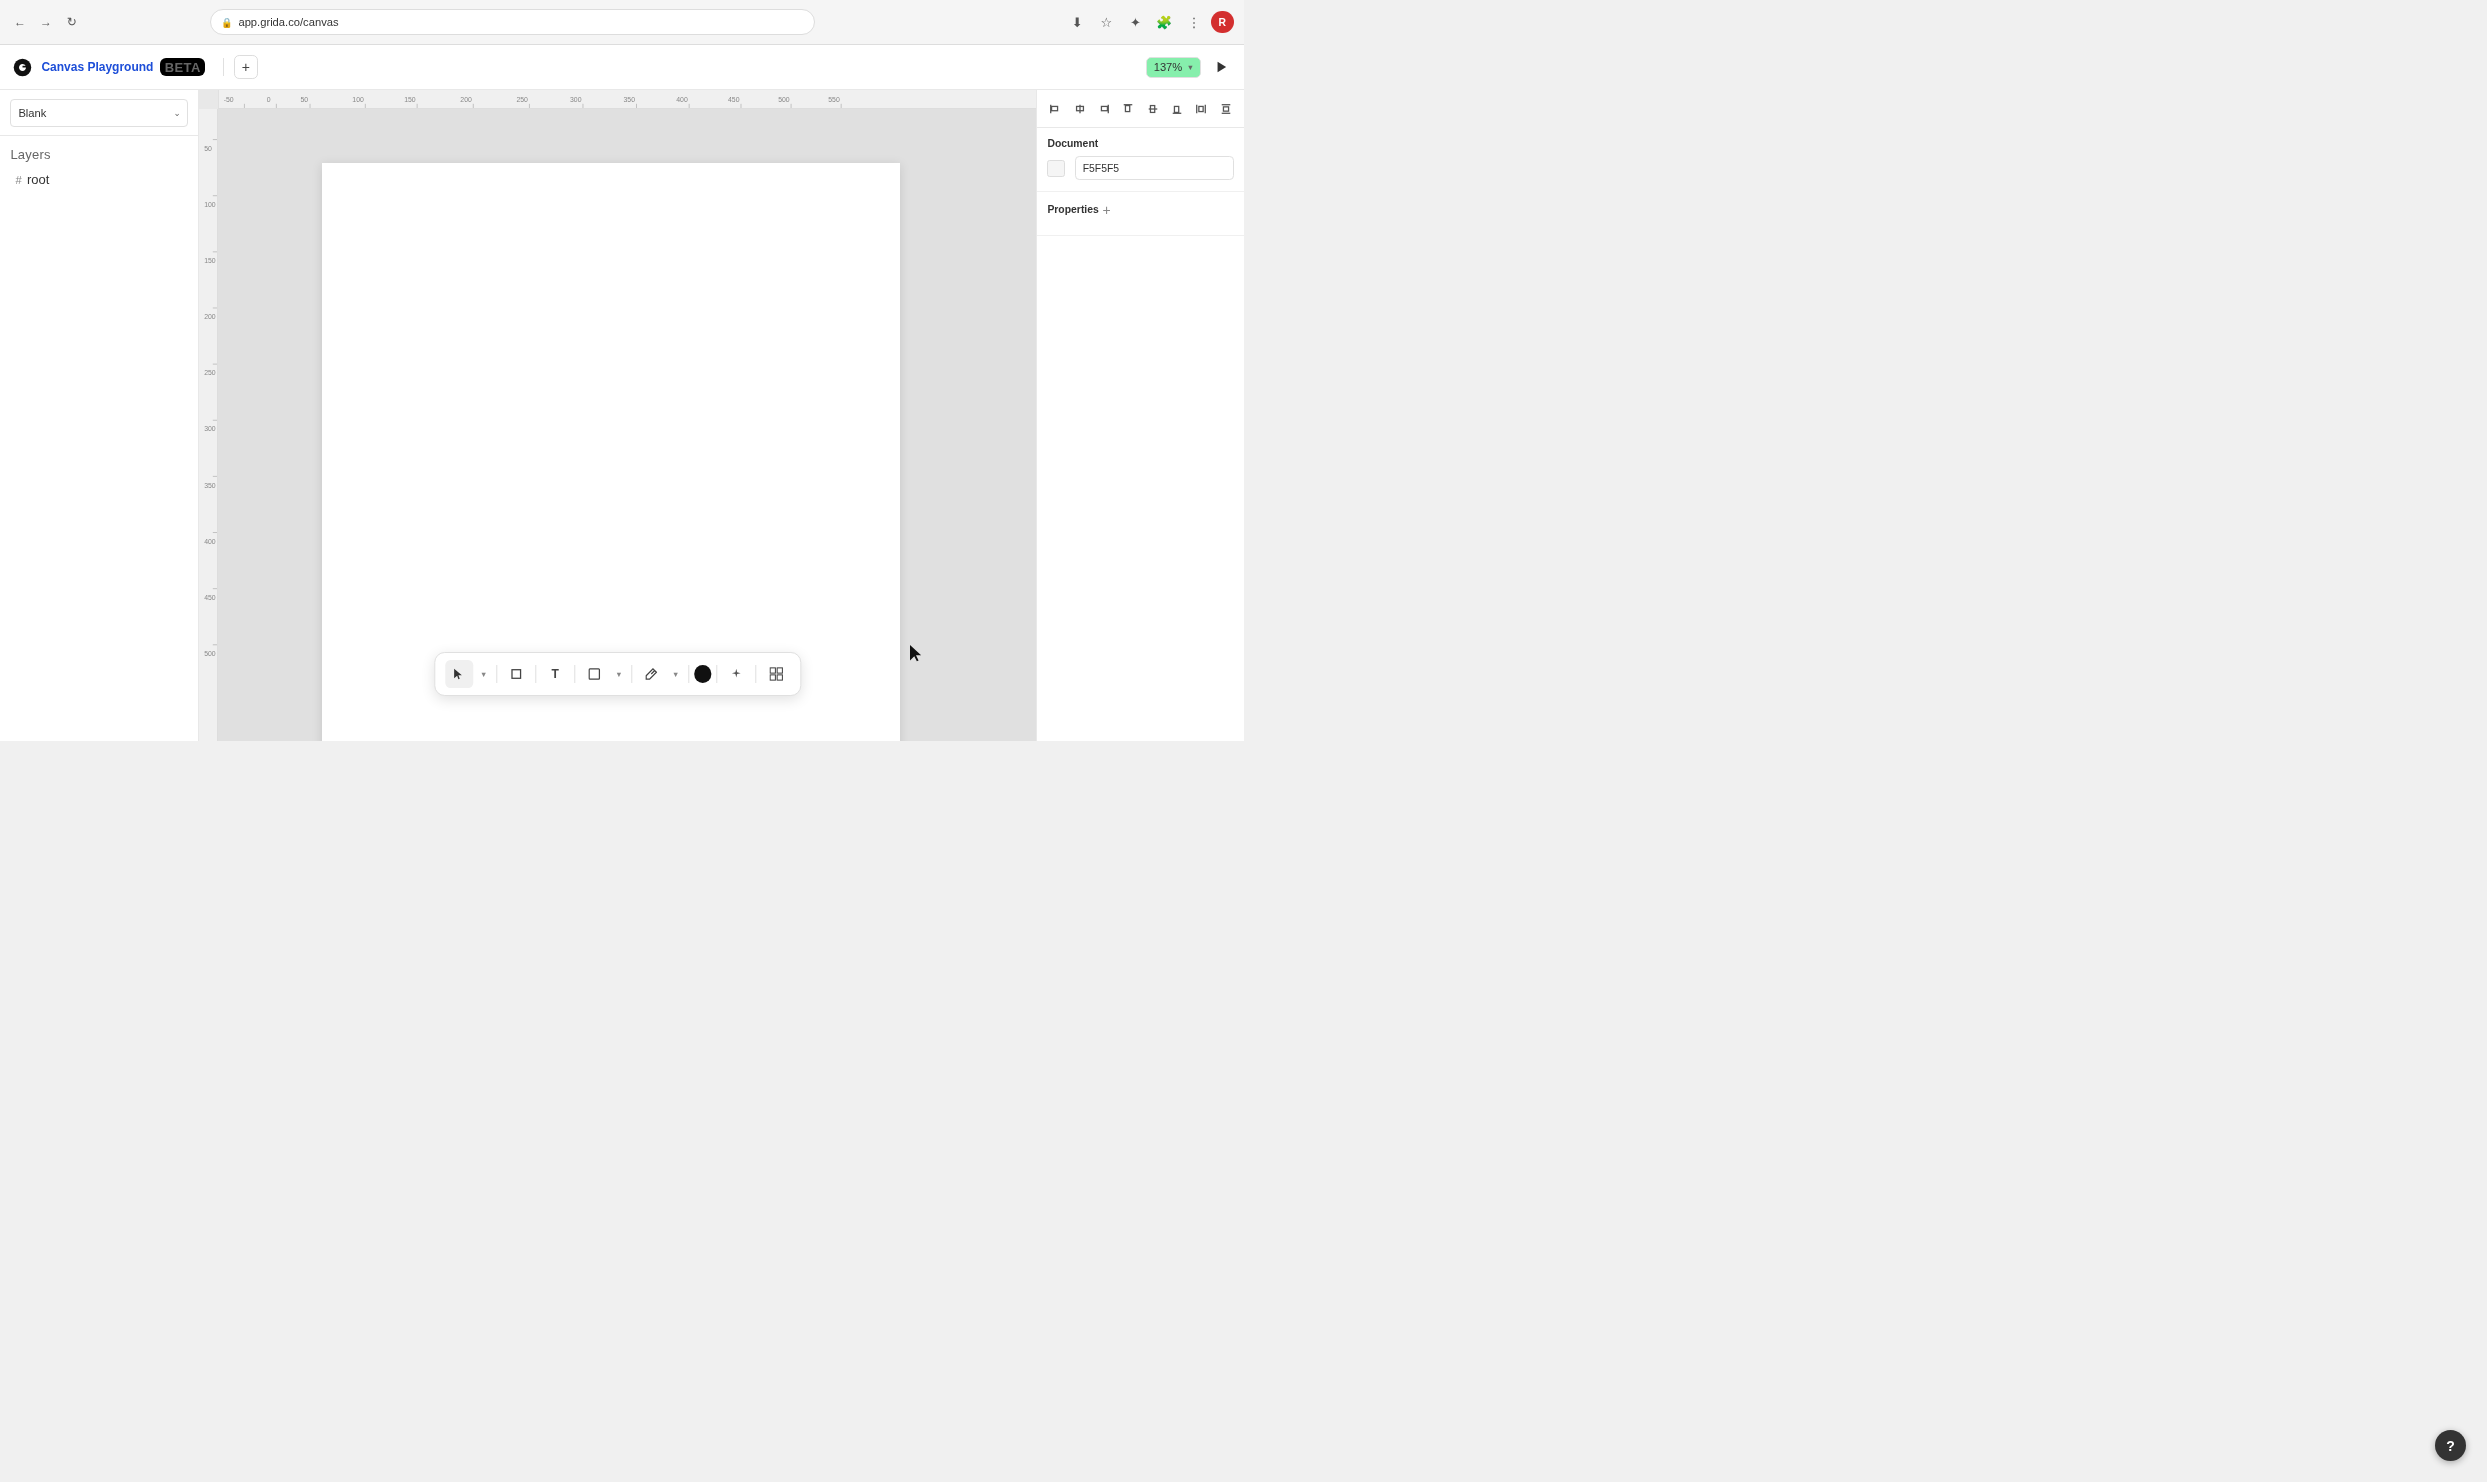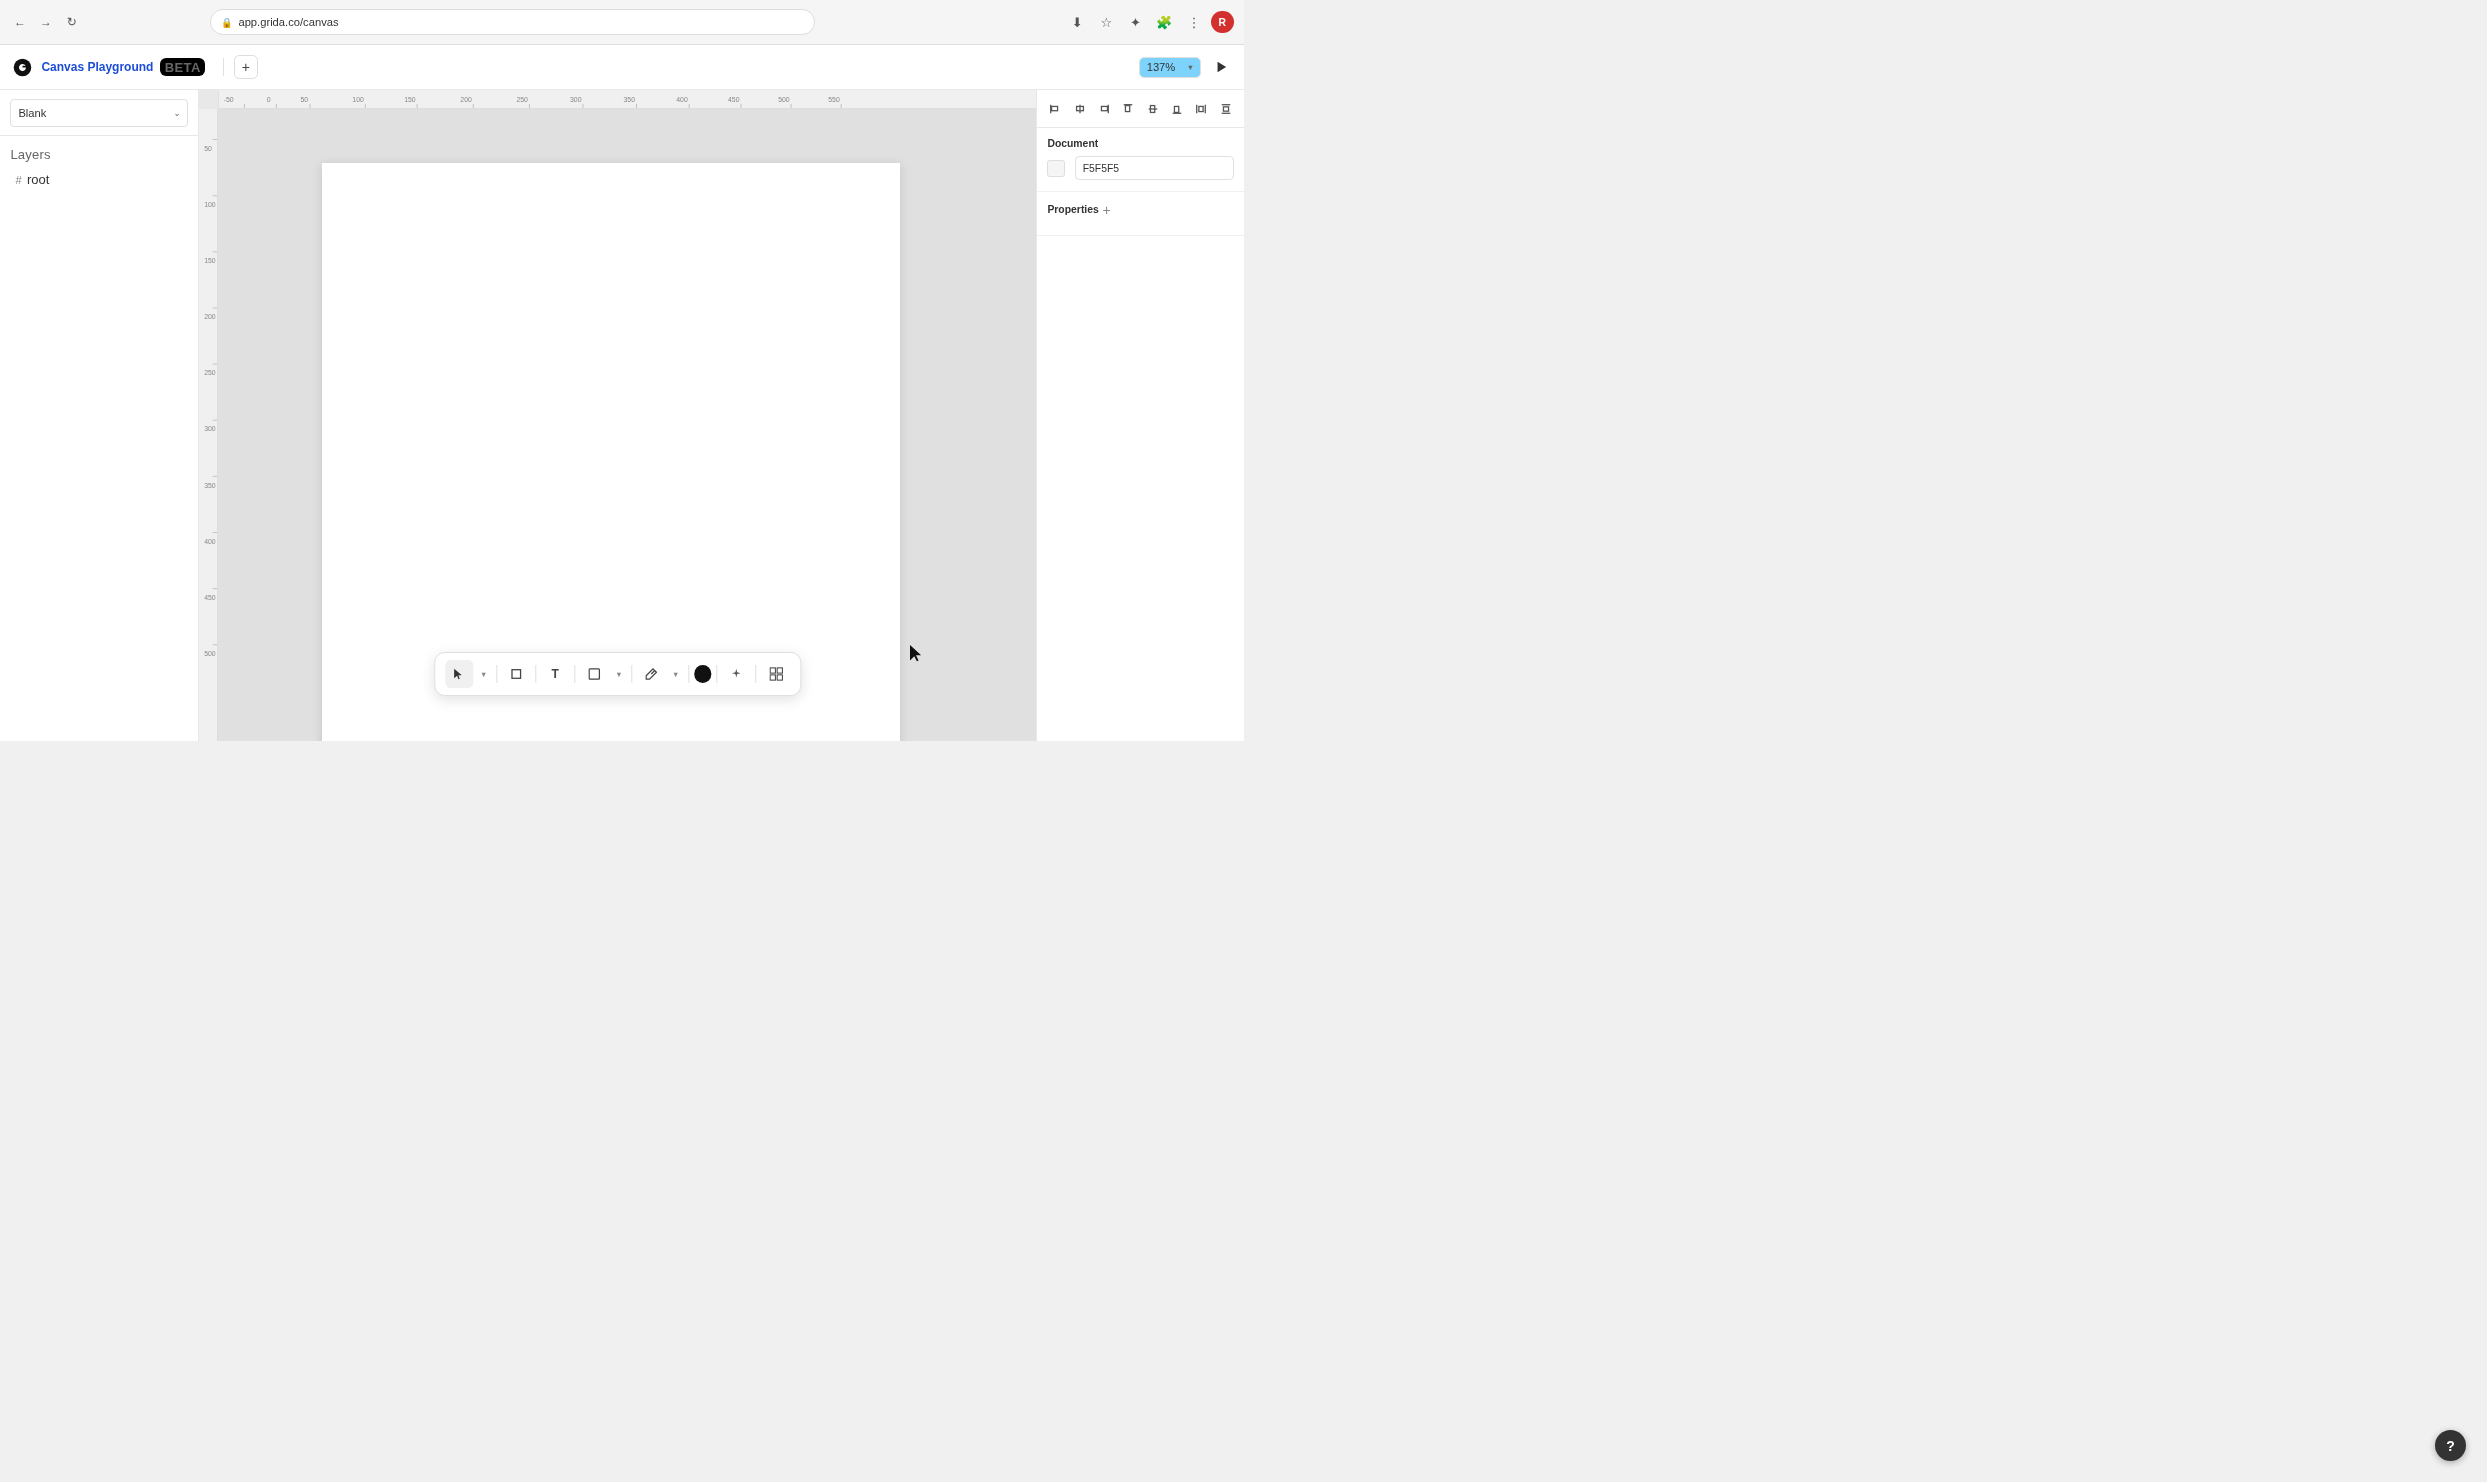--- a/index.html
+++ b/index.html
@@ -123,22 +123,22 @@
       background: white;
       display: flex; align-items: center; justify-content: center;
       cursor: pointer;
       font-size: 14px;
       color: #444;
     }
     .toolbar-spacer { flex: 1; }
     .zoom-control {
       display: flex;
       align-items: center;
-      gap: 13px;
-      background: #7dd3fc;
+      gap: 6px;
+      background: #86efac;
       border-radius: 5.2px;
       padding: 3.5px 7px;
       cursor: pointer;
       font-size: 11.2px;
       color: #333;
       border: 0.9px solid #e0e0e0;
     }
     .zoom-control .chevron { font-size: 8.6px; color: #666; }
     .play-btn {
       width: 26px; height: 26px;

